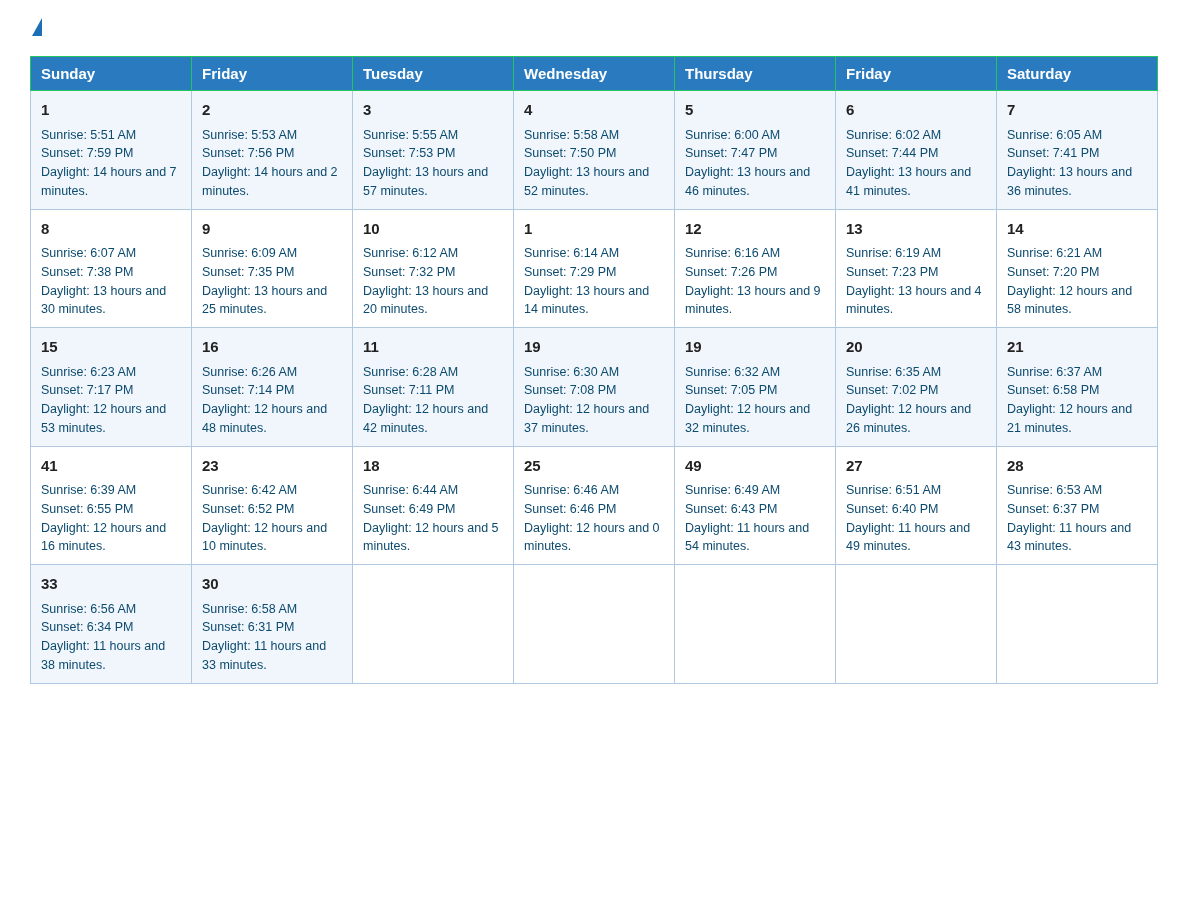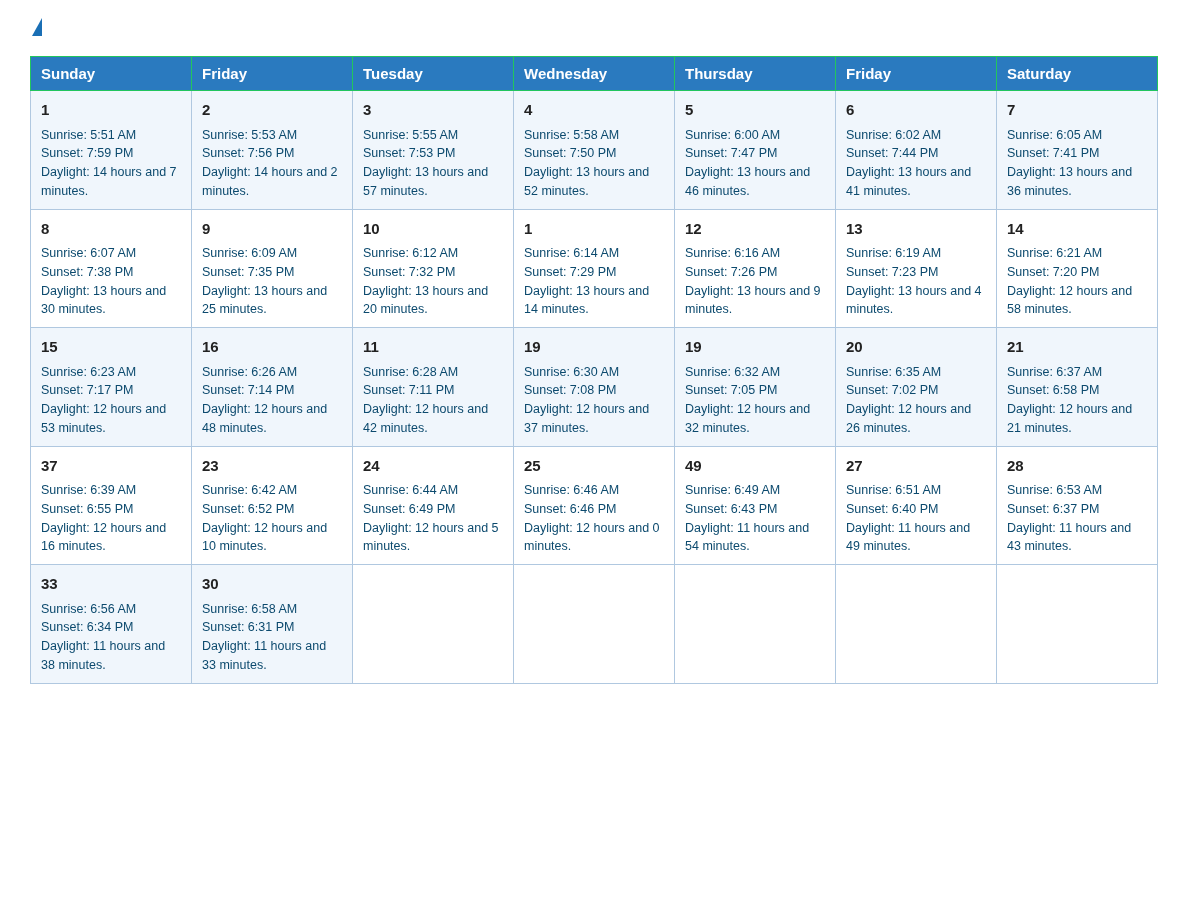--- a/index.html
+++ b/index.html
@@ -215,29 +215,29 @@
           <span class="day-num">20</span>
           <div class="day-info">Sunrise: 6:35 AM<br>Sunset: 7:02 PM<br>Daylight: 12 hours and 26 minutes.</div>
         </td>
         <td>
           <span class="day-num">21</span>
           <div class="day-info">Sunrise: 6:37 AM<br>Sunset: 6:58 PM<br>Daylight: 12 hours and 21 minutes.</div>
         </td>
       </tr>
       <tr>
         <td>
-          <span class="day-num">37</span>
+          <span class="day-num">41</span>
           <div class="day-info">Sunrise: 6:39 AM<br>Sunset: 6:55 PM<br>Daylight: 12 hours and 16 minutes.</div>
         </td>
         <td>
           <span class="day-num">23</span>
           <div class="day-info">Sunrise: 6:42 AM<br>Sunset: 6:52 PM<br>Daylight: 12 hours and 10 minutes.</div>
         </td>
         <td>
-          <span class="day-num">24</span>
+          <span class="day-num">18</span>
           <div class="day-info">Sunrise: 6:44 AM<br>Sunset: 6:49 PM<br>Daylight: 12 hours and 5 minutes.</div>
         </td>
         <td>
           <span class="day-num">25</span>
           <div class="day-info">Sunrise: 6:46 AM<br>Sunset: 6:46 PM<br>Daylight: 12 hours and 0 minutes.</div>
         </td>
         <td>
           <span class="day-num">49</span>
           <div class="day-info">Sunrise: 6:49 AM<br>Sunset: 6:43 PM<br>Daylight: 11 hours and 54 minutes.</div>
         </td>

